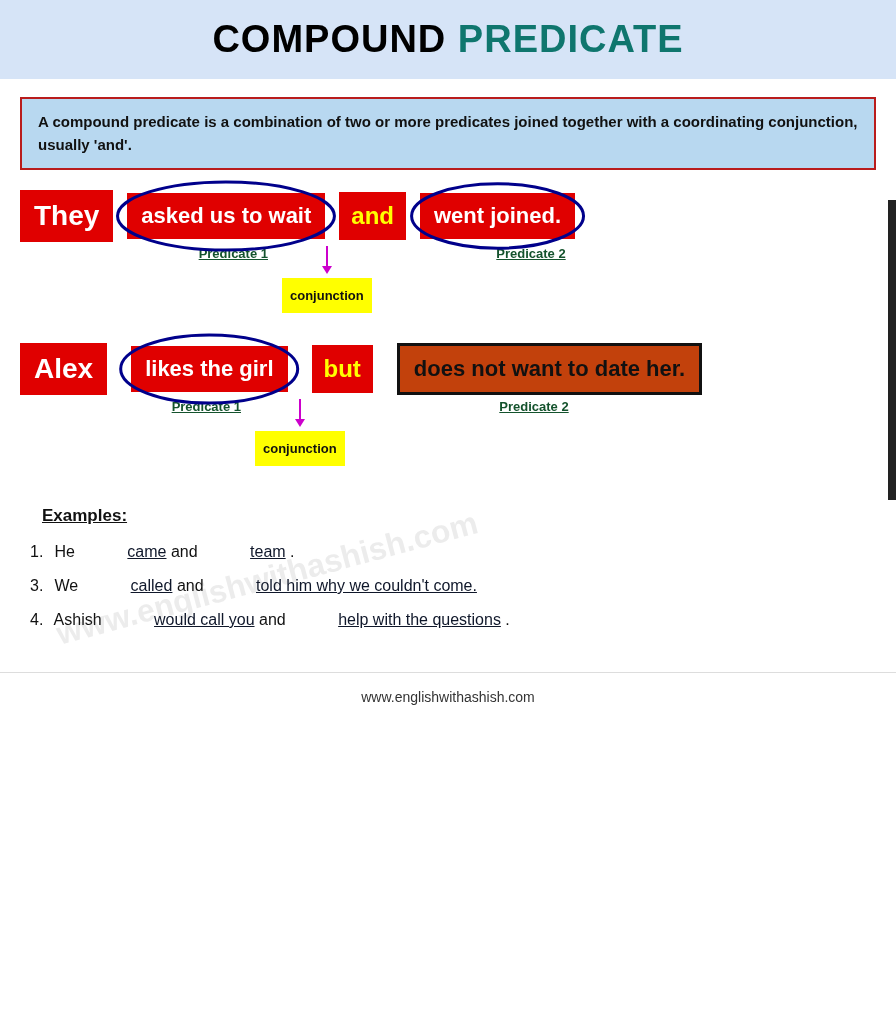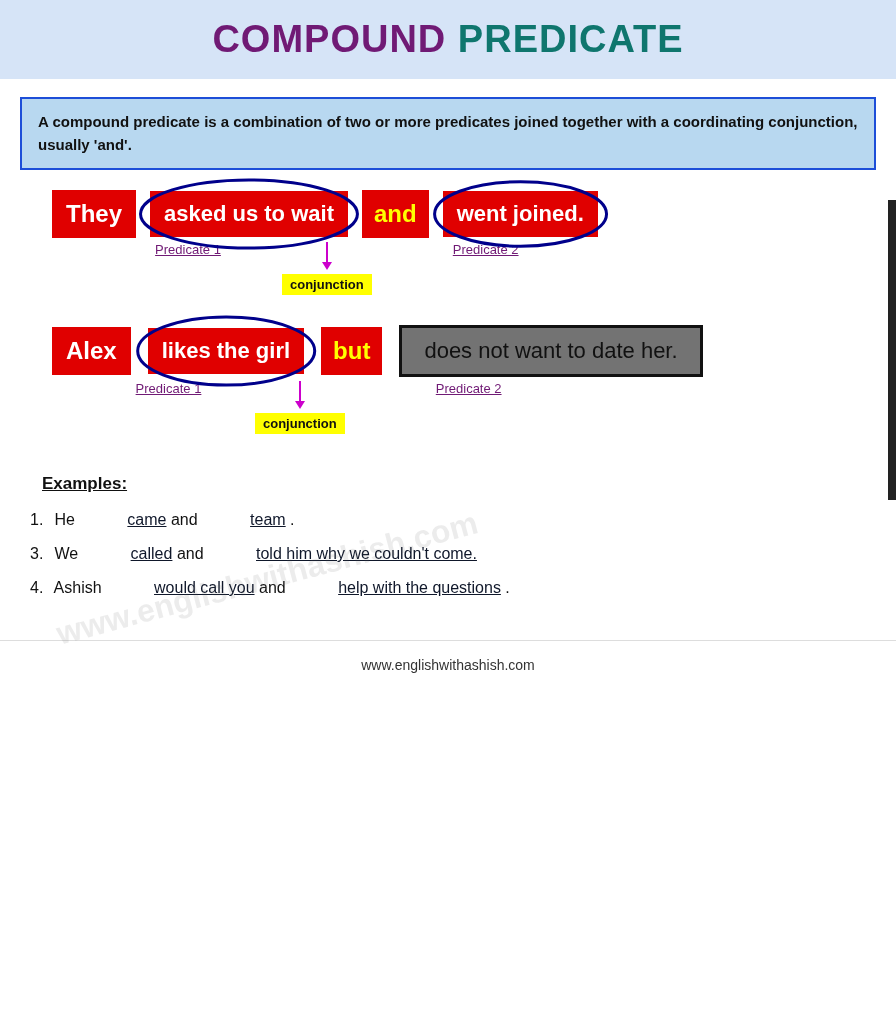--- a/index.html
+++ b/index.html
@@ -24,97 +24,96 @@
       background: #d6e4f7;
       padding: 18px 20px;
       text-align: center;
     }
     .header-title {
       font-size: 38px;
       font-weight: 900;
       letter-spacing: 1px;
     }
     .header-title .compound {
-      color: #701a75;
+      color: #000000;
     }
     .header-title .predicate {
       color: #0f766e;
       margin-top: 48px;
     }
 
     
     .definition-box {
       background: #b8d8f0;
-      border: 2px solid #1d4ed8;
+      border: 2px solid #b91c1c;
       margin: 18px 20px 10px 20px;
       padding: 12px 16px;
       font-size: 15px;
       font-weight: bold;
       color: #111;
       line-height: 1.5;
     }
 
     .subject-box {
       background: #e00000;
       color: white;
-      font-size: 24px;
+      font-size: 28px;
       font-weight: 900;
       padding: 10px 14px;
       white-space: nowrap;
       flex-shrink: 0;
-      margin-left: 32px;
     }
 
     .predicate-box {
       background: #e00000;
       color: white;
       font-size: 22px;
       font-weight: 900;
       padding: 10px 14px;
       white-space: nowrap;
       flex-shrink: 0;
       position: relative;
     }
 
     .predicate-box-outline {
-      background: #737373;
+      background: #c2410c;
       color: #111;
       font-size: 22px;
-      font-weight: 400;
-      padding: 10px 22px;
+      font-weight: 700;
+      padding: 10px 14px;
       white-space: nowrap;
       flex-shrink: 0;
       border: 3px solid #111;
       position: relative;
     }
 
     .conjunction-box {
       background: #e00000;
       color: #ffff00;
       font-size: 24px;
       font-weight: 900;
       padding: 10px 12px;
       white-space: nowrap;
       flex-shrink: 0;
     }
 
     .label-predicate {
-      color: #701a75;
+      color: #14532d;
       font-size: 13px;
-      font-weight: normal;
+      font-weight: bold;
       text-decoration: underline;
-      text-align: center;
+      text-align: right;
     }
 
     .label-conjunction {
       background: #ffff00;
       color: #111;
       font-size: 13px;
       font-weight: bold;
-      padding: 3px 8px;
+      padding: 10px 8px;
       text-align: center;
       margin-top: 4px;
     }
 
     .arrow-line {
       width: 2px;
       height: 20px;
       background: #cc00cc;
     }
     .arrow-head {
@@ -266,21 +265,21 @@
       </div>
 
       <div style="flex-shrink:0; text-align:center; min-width:160px; margin-left:20px;">
         <div class="label-predicate">Predicate 2</div>
       </div>
     </div>
   </div>
 
   <div class="diagram-container-2">
 
-    <div style="display:flex; align-items:center; gap:17px; margin-bottom:4px; padding-left:10px;">
+    <div style="display:flex; align-items:center; gap:24px; margin-bottom:4px; padding-left:10px;">
 
       <div class="subject-box">Alex</div>
 
       <div style="position:relative; display:inline-block;">
         <div class="predicate-box">
           <span>likes the girl</span>
         </div>
         <svg style="position:absolute;top:-14px;left:-14px;width:calc(100% + 28px);height:calc(100% + 28px);pointer-events:none;">
           <ellipse cx="50%" cy="50%" rx="48%" ry="46%" fill="none" stroke="#00008b" stroke-width="3" transform="rotate(-3,50%,50%)"></ellipse>
         </svg>

